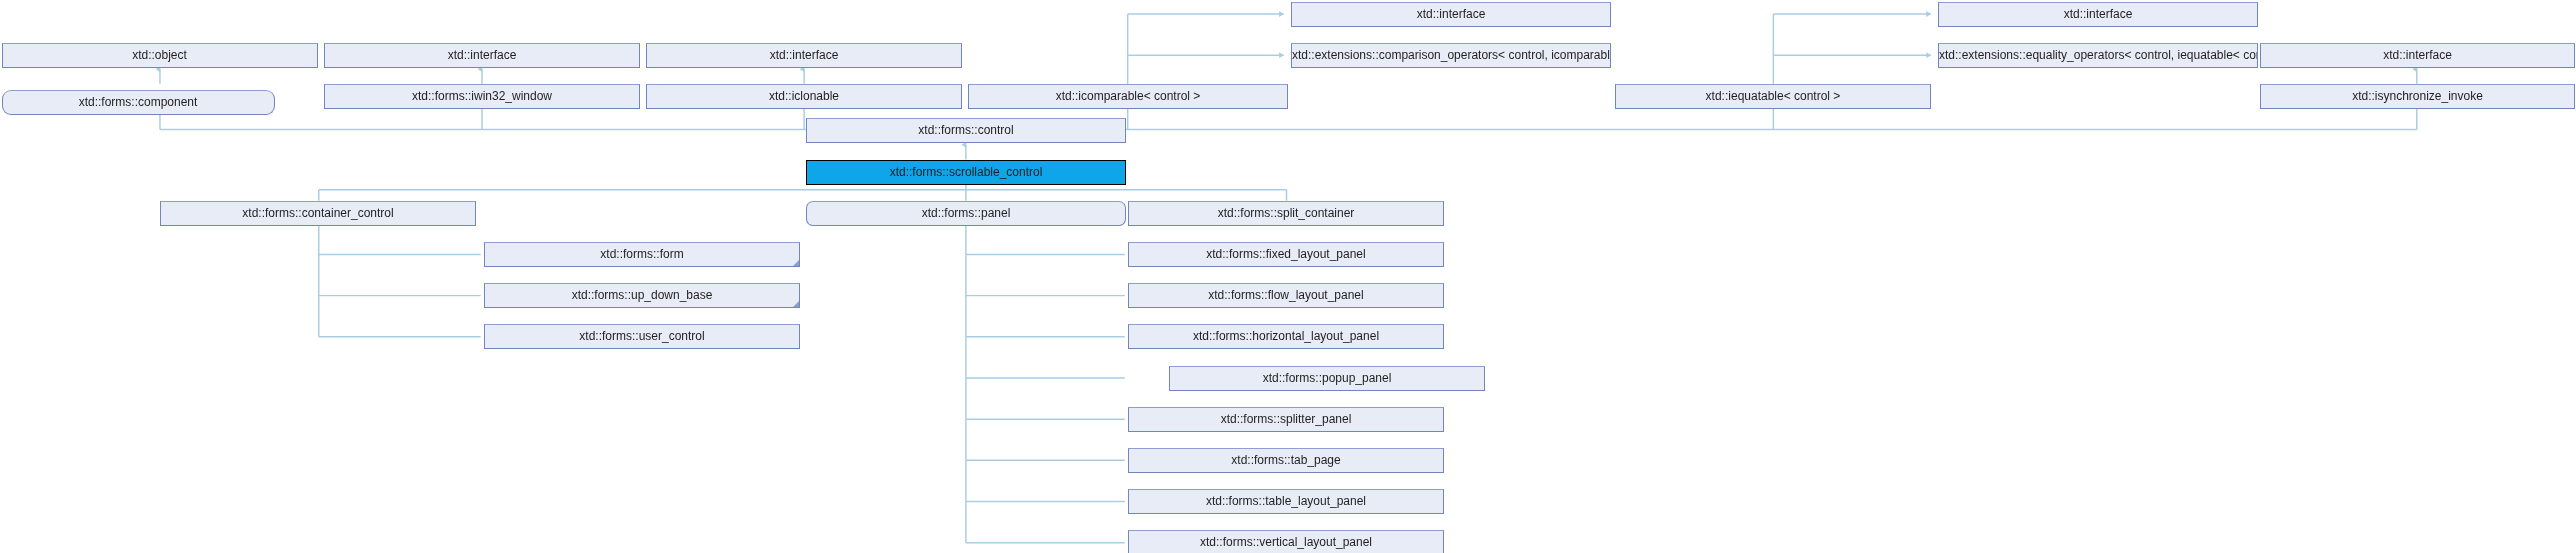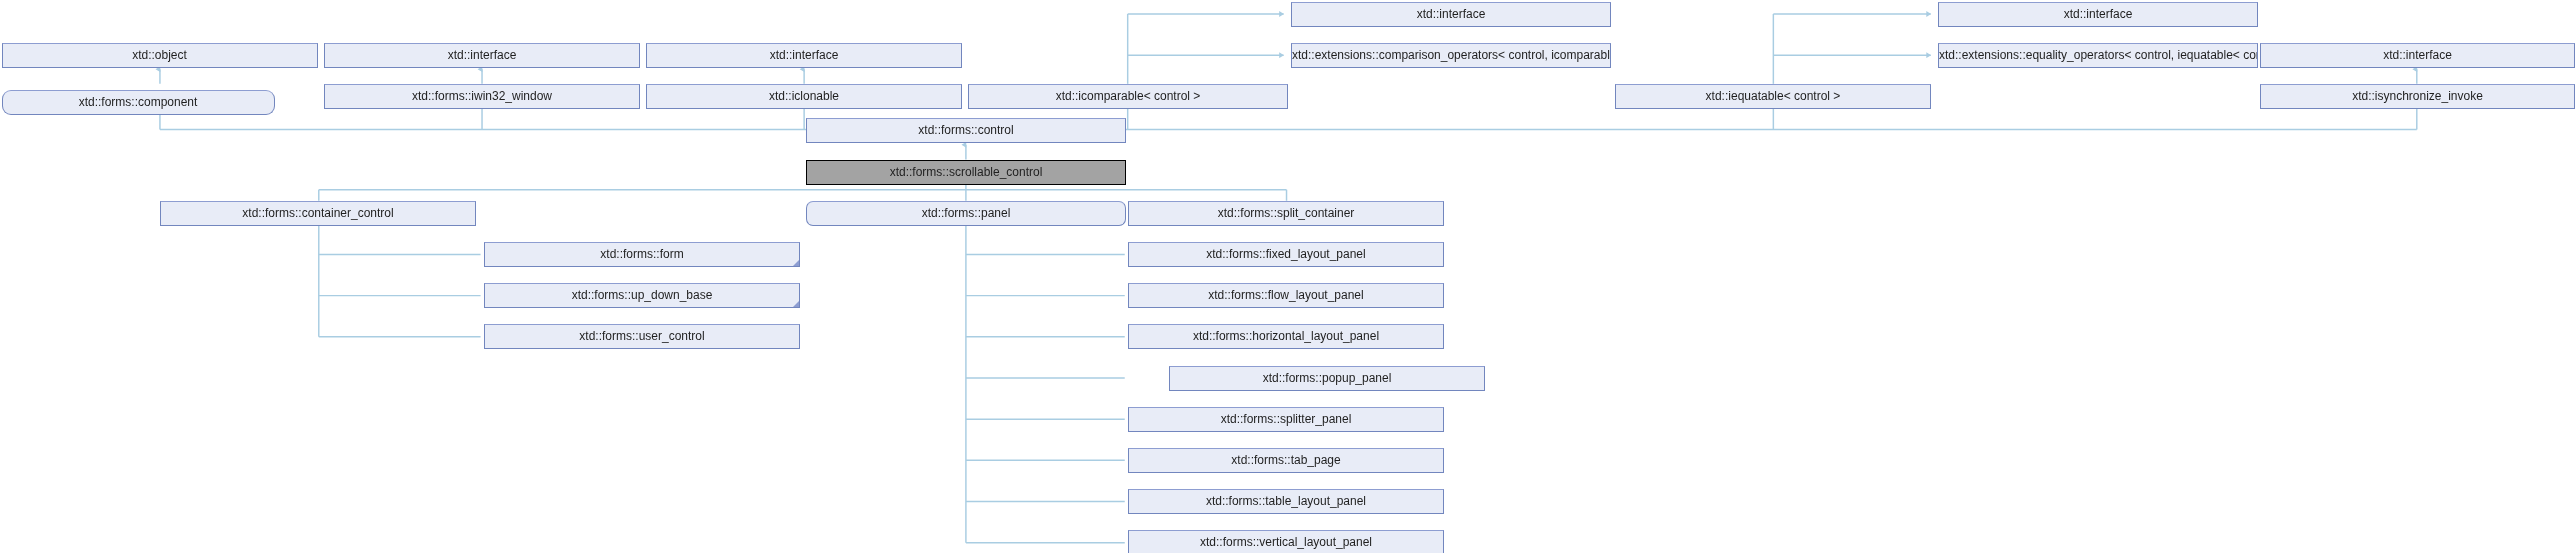--- a/index.html
+++ b/index.html
@@ -34,21 +34,21 @@
     color: #1f1f1f;
     white-space: nowrap;
     overflow: hidden;
     background: #e8ecf7;
     border: 0.7px solid #7286be;
     border-top: 1.5px solid #8d9dd1;
     z-index: 5;
     cursor: pointer;
   }
   .node.current {
-    background: #a3a3a3;
+    background: #0ea5e9;
     border: 1.5px solid #000000;
     border-top: 1.5px solid #000000;
     line-height: 22px;
   }
   
   .node.folded::after {
     content: "";
     position: absolute;
     right: 0;
     bottom: 0;

